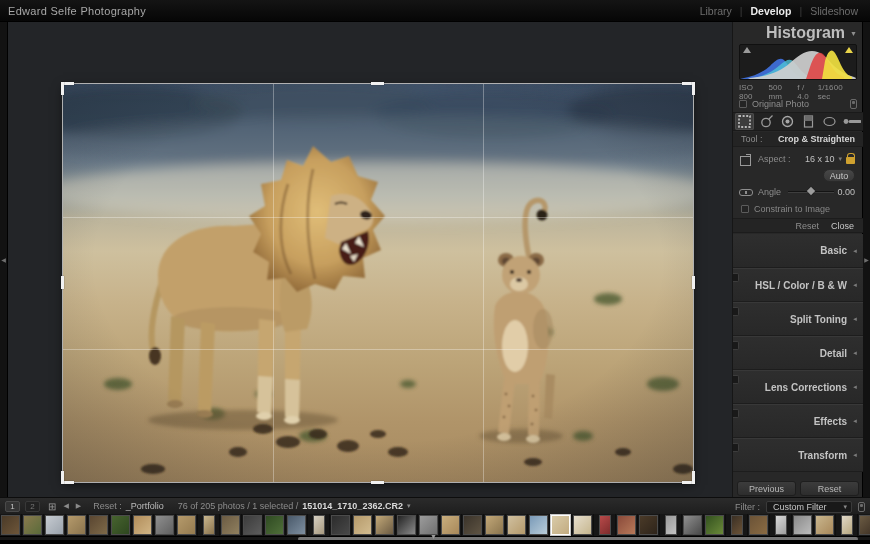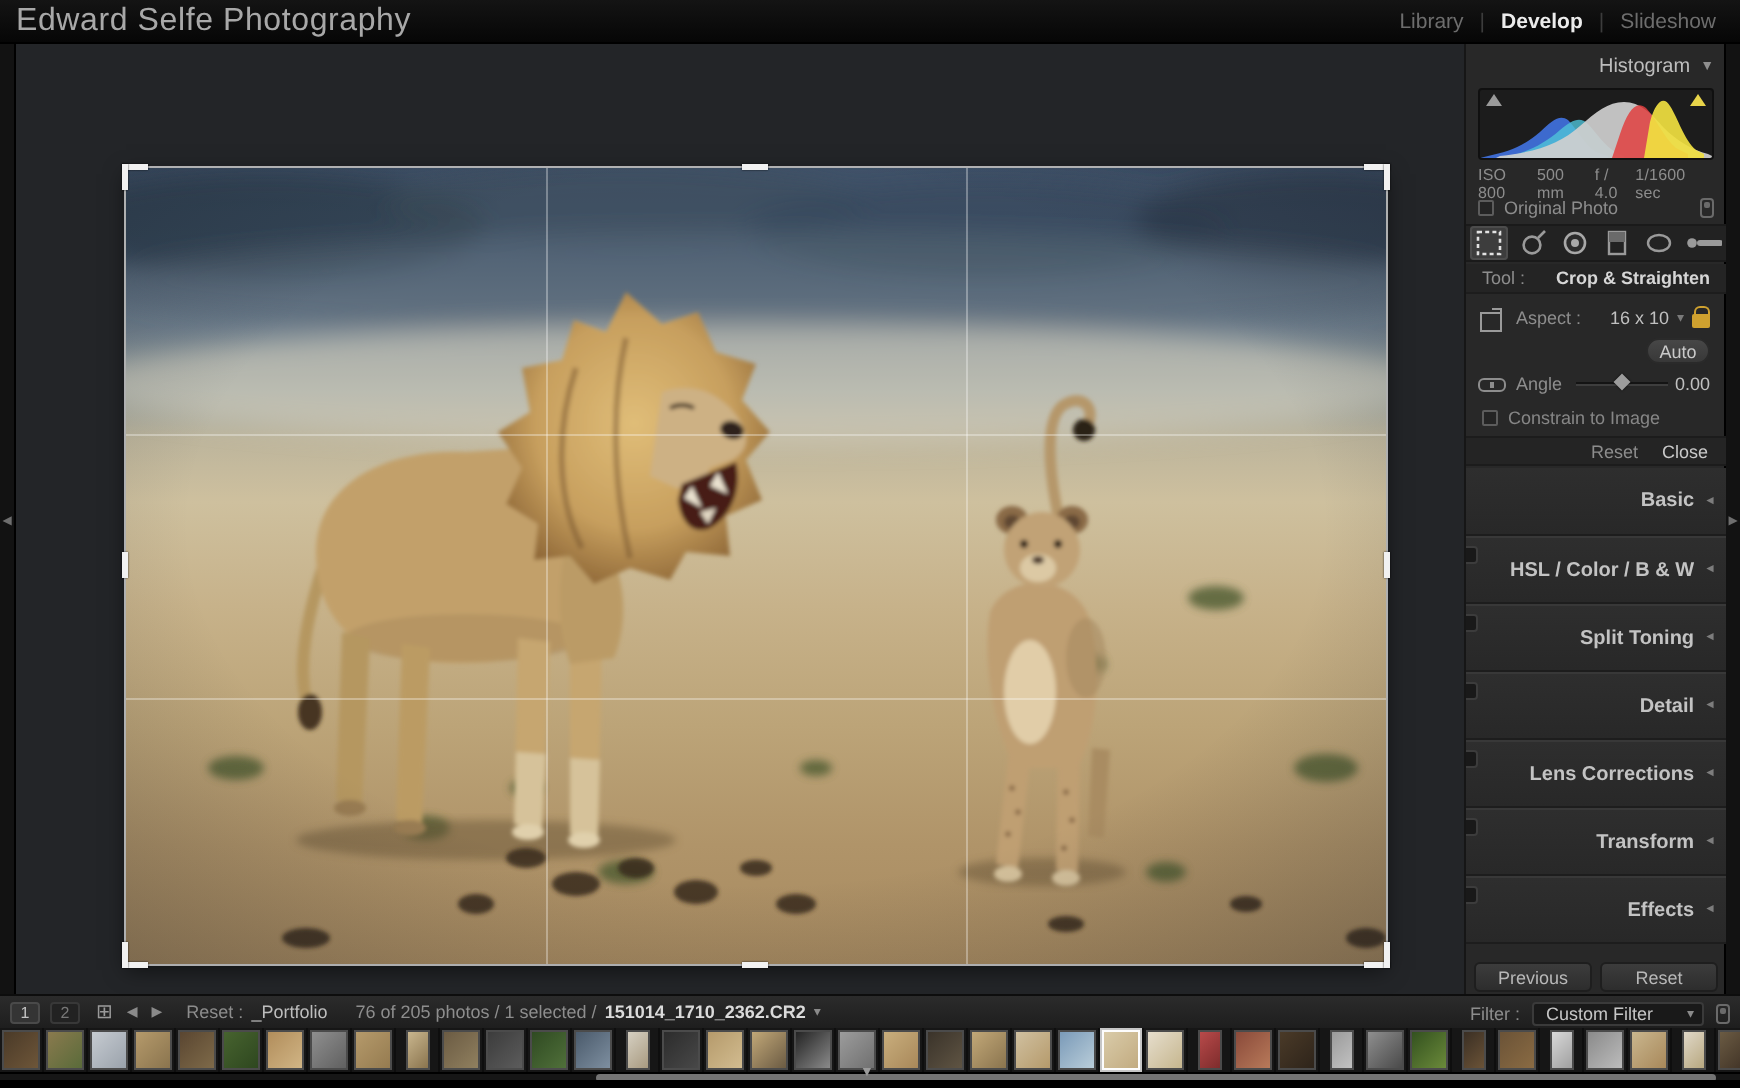--- a/index.html
+++ b/index.html
@@ -4,21 +4,21 @@
 <style>
 *{margin:0;padding:0;box-sizing:border-box}
 html,body{background:#000}
 #app{position:relative;width:870px;height:544px;overflow:hidden;background:#000;
   font-family:"Liberation Sans",sans-serif;color:#b0b0b0;cursor:default}
 
 
 #titlebar{position:absolute;left:0;top:0;width:870px;height:22px;
   background:linear-gradient(#141414,#060606);border-bottom:1px solid #000;
   display:flex;align-items:center}
-#identity{margin-left:8px;font-size:16px;color:#a8a8a8;letter-spacing:.3px}
+#identity{margin-left:8px;font-size:11px;color:#a8a8a8;letter-spacing:.3px}
 #modules{position:absolute;right:10px;top:0;height:22px;display:flex;align-items:center;font-size:10.5px}
 #modules .mod{color:#6d6d6d;padding:0 2px}
 #modules .mod.active{color:#ececec;font-weight:bold}
 #modules .mod-sep{color:#3c3c3c;margin:0 6px}
 
 
 .edge{position:absolute;top:22px;width:8px;height:475px;background:#121212;
   display:flex;align-items:center;justify-content:center;font-size:6px;color:#6e6e6e}
 #left-edge{left:0;border-right:1px solid #000}
 #right-edge{left:862px;border-left:1px solid #000}
@@ -31,21 +31,21 @@
 .gridline{position:absolute;background:rgba(255,255,255,.32)}
 .gv{top:0;bottom:0;width:1px}
 .gh{left:0;right:0;height:1px}
 .handle{position:absolute;background:#f1f1f1;box-shadow:0 0 1px rgba(0,0,0,.9)}
 .h-h{width:13px;height:3px}.h-v{width:3px;height:13px}
 
 
 #right-panel{position:absolute;left:732px;top:22px;width:130px;height:475px;
   background:#282828;border-left:1px solid #161616;font-size:9px}
 .hist-header{position:absolute;left:0;top:4px;width:130px;height:14px;display:flex;align-items:center;justify-content:flex-end}
-.hist-header .t{font-size:10px;font-weight:normal;color:#bdbdbd}
+.hist-header .t{font-size:16px;font-weight:bold;color:#bdbdbd}
 .hist-header .c{color:#8f8f8f;font-size:7px;margin:0 6px 0 5px}
 .hist-box{position:absolute;left:6px;top:22px;width:118px;height:36px;background:#1c1c1c;
   border:1px solid #101010;border-radius:2px;overflow:hidden}
 .clip{position:absolute;top:2px;width:0;height:0;border-left:4px solid transparent;border-right:4px solid transparent}
 .clip.sh{left:3px;border-bottom:6px solid #9a9a9a}
 .clip.hl{right:3px;border-bottom:6px solid #e8d44a}
 .exif-row{position:absolute;left:6px;top:61px;width:118px;display:flex;justify-content:space-between;
   font-size:8px;color:#8d8d8d;letter-spacing:.1px}
 .orig-row{position:absolute;left:6px;top:75px;width:118px;height:13px;display:flex;align-items:center;color:#8d8d8d}
 .cb{width:8px;height:8px;border:1px solid #5c5c5c;background:#242424;border-radius:1px;margin-right:5px}
@@ -422,26 +422,26 @@
           <span class="panel-label">Detail</span>
           <span class="panel-arrow">◄</span>
         </div>
         <div class="panel-row">
           <span class="panel-toggle"></span>
           <span class="panel-label">Lens Corrections</span>
           <span class="panel-arrow">◄</span>
         </div>
         <div class="panel-row">
           <span class="panel-toggle"></span>
+          <span class="panel-label">Effects</span>
+          <span class="panel-arrow">◄</span>
+        </div>
+        <div class="panel-row">
+          <span class="panel-toggle"></span>
           <span class="panel-label">Transform</span>
-          <span class="panel-arrow">◄</span>
-        </div>
-        <div class="panel-row">
-          <span class="panel-toggle"></span>
-          <span class="panel-label">Effects</span>
           <span class="panel-arrow">◄</span>
         </div>
       </div>
   <div class="bottom-buttons">
     <span class="pbtn">Previous</span>
     <span class="pbtn">Reset</span>
   </div>
 </div>
 
 <div id="statusbar">

